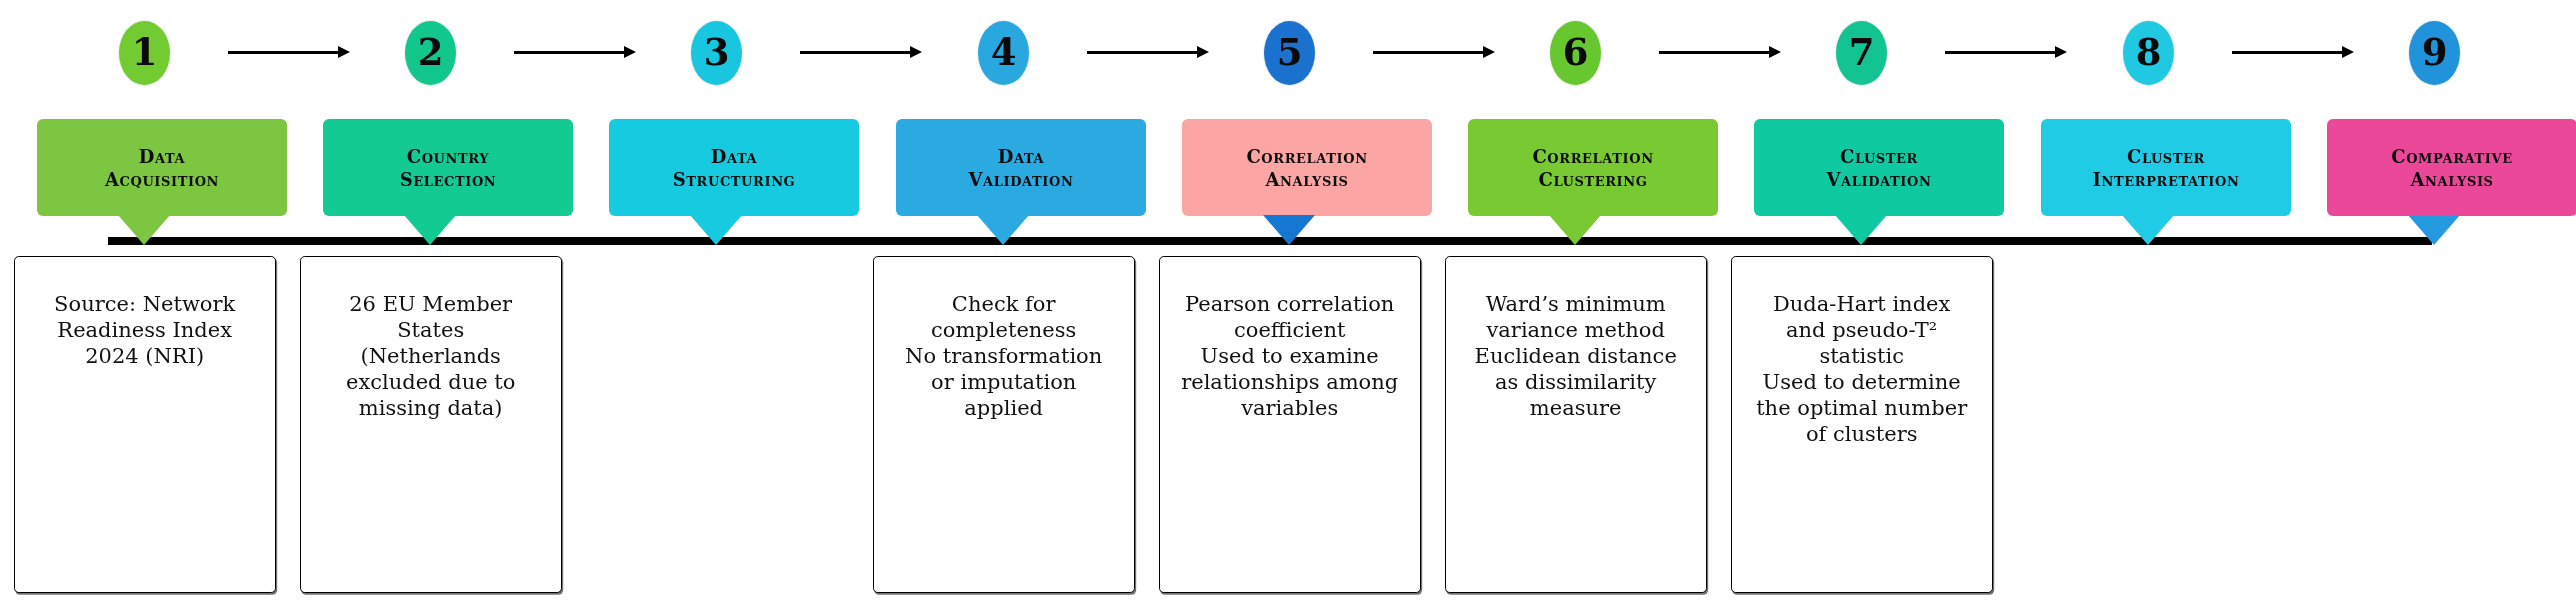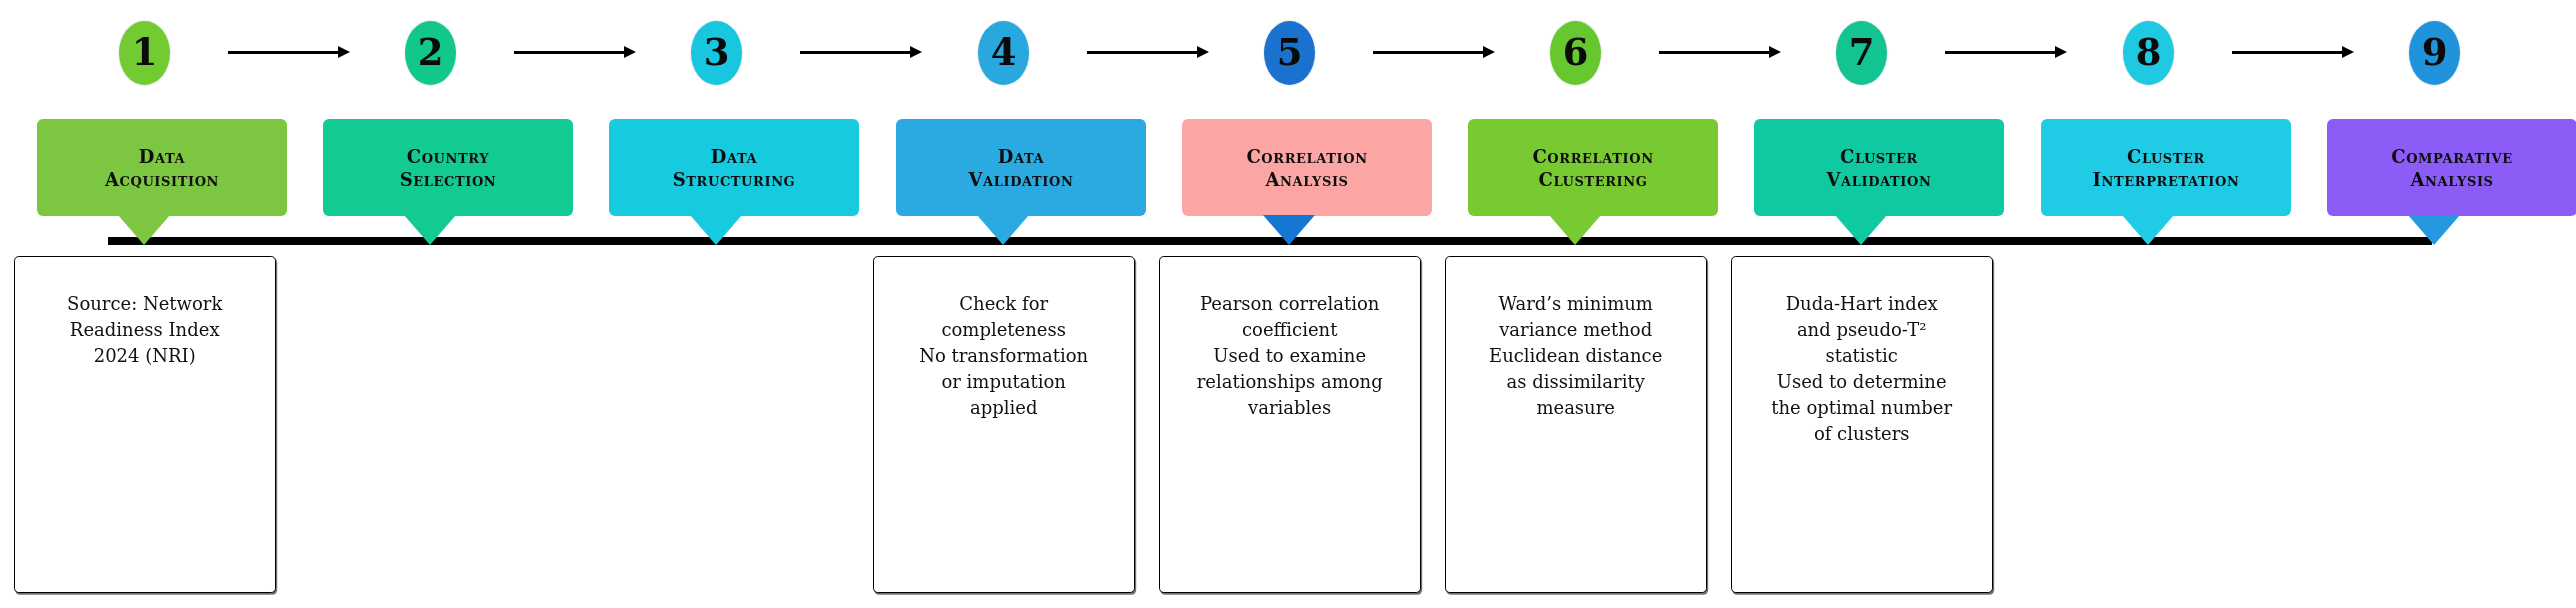--- a/index.html
+++ b/index.html
@@ -33,21 +33,21 @@
     position:absolute;left:118px;top:215px;width:0;height:0;
     border-left:26px solid transparent;border-right:26px solid transparent;
     border-top:30px solid #000;
   }
   .desc-box{
     position:absolute;left:13.7px;top:256px;width:262px;height:337px;box-sizing:border-box;
     background:#ffffff;border:1.8px solid #000;border-radius:4.8px;
     box-shadow:1.2px 1.8px 0 rgba(0,0,0,0.55);
   }
   .desc-text{
-    display:block;padding:34px 13px 0;font-size:18px;line-height:26px;
+    display:block;padding:34px 13px 0;font-size:21px;line-height:26px;
     text-align:center;white-space:pre-line;color:#111;
   }
 </style>
 </head>
 <body>
 
 <div class="canvas">
 
   <div class="timeline"></div>
 
@@ -77,20 +77,27 @@
     </div>
     <div class="arrow">
         <div class="shaft"></div>
         <div class="head"></div>
       </div>
     <div class="label-box" style="background: rgb(20, 202, 147);">
       <span class="label-text">Country
 Selection</span>
     </div>
     <div class="pointer" style="border-top-color: rgb(20, 202, 147);"></div>
+    <div class="desc-box">
+      <span class="desc-text">26 EU Member
+States
+(Netherlands
+excluded due to
+missing data)</span>
+    </div>
   </div>
 
   <div class="step" style="left:572px">
     <div class="circle" style="background: rgb(24, 198, 223);">
       <span class="num">3</span>
     </div>
     <div class="arrow">
         <div class="shaft"></div>
         <div class="head"></div>
       </div>
@@ -202,21 +209,21 @@
       <span class="label-text">Cluster
 Interpretation</span>
     </div>
     <div class="pointer" style="border-top-color: rgb(32, 204, 229);"></div>
   </div>
 
   <div class="step" style="left:2290px">
     <div class="circle" style="background: rgb(33, 147, 219);">
       <span class="num">9</span>
     </div>
-    <div class="label-box" style="background: #8b5cf6;">
+    <div class="label-box" style="background: #ec4899;">
       <span class="label-text">Comparative
 Analysis</span>
     </div>
     <div class="pointer" style="border-top-color: rgb(37, 153, 223);"></div>
   </div>
 
 </div>
 
 
 </body></html>

